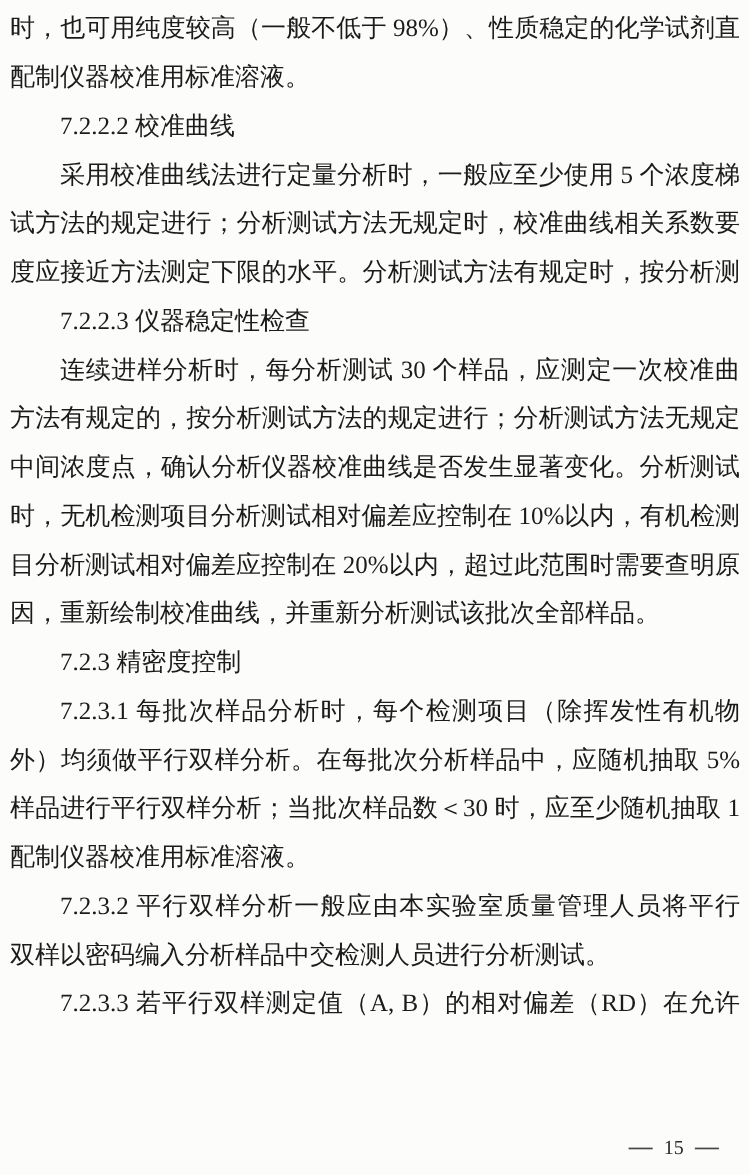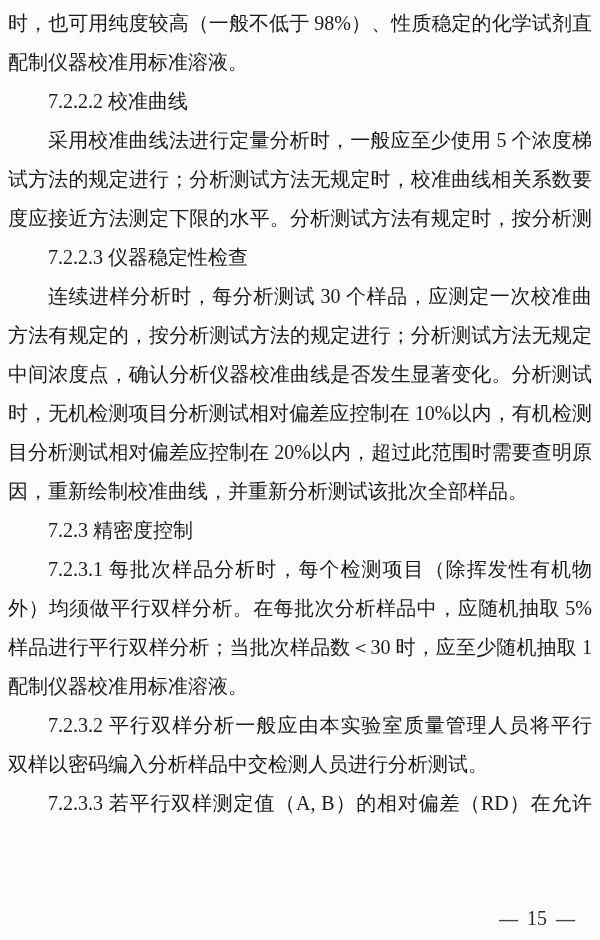--- a/index.html
+++ b/index.html
@@ -47,21 +47,21 @@
     color: #2a2a2a;
     white-space: nowrap;
   }
   .footer .dash {
     letter-spacing: 0;
     margin: 0 9px;
     font-weight: bold;
     color: #444;
   }
   .footer .num {
-    font-size: 20px;
+    font-size: 16px;
   }
 </style>
 </head>
 <body style="background: rgb(252, 252, 251); color: rgb(27, 27, 27);">
 
 <div class="page">
   <div class="content" id="content">
       <div class="line fill">时，也可用纯度较高（一般不低于 98%）、性质稳定的化学试剂直接</div>
       <div class="line">配制仪器校准用标准溶液。</div>
       <div class="line indent">7.2.2.2 校准曲线</div>

